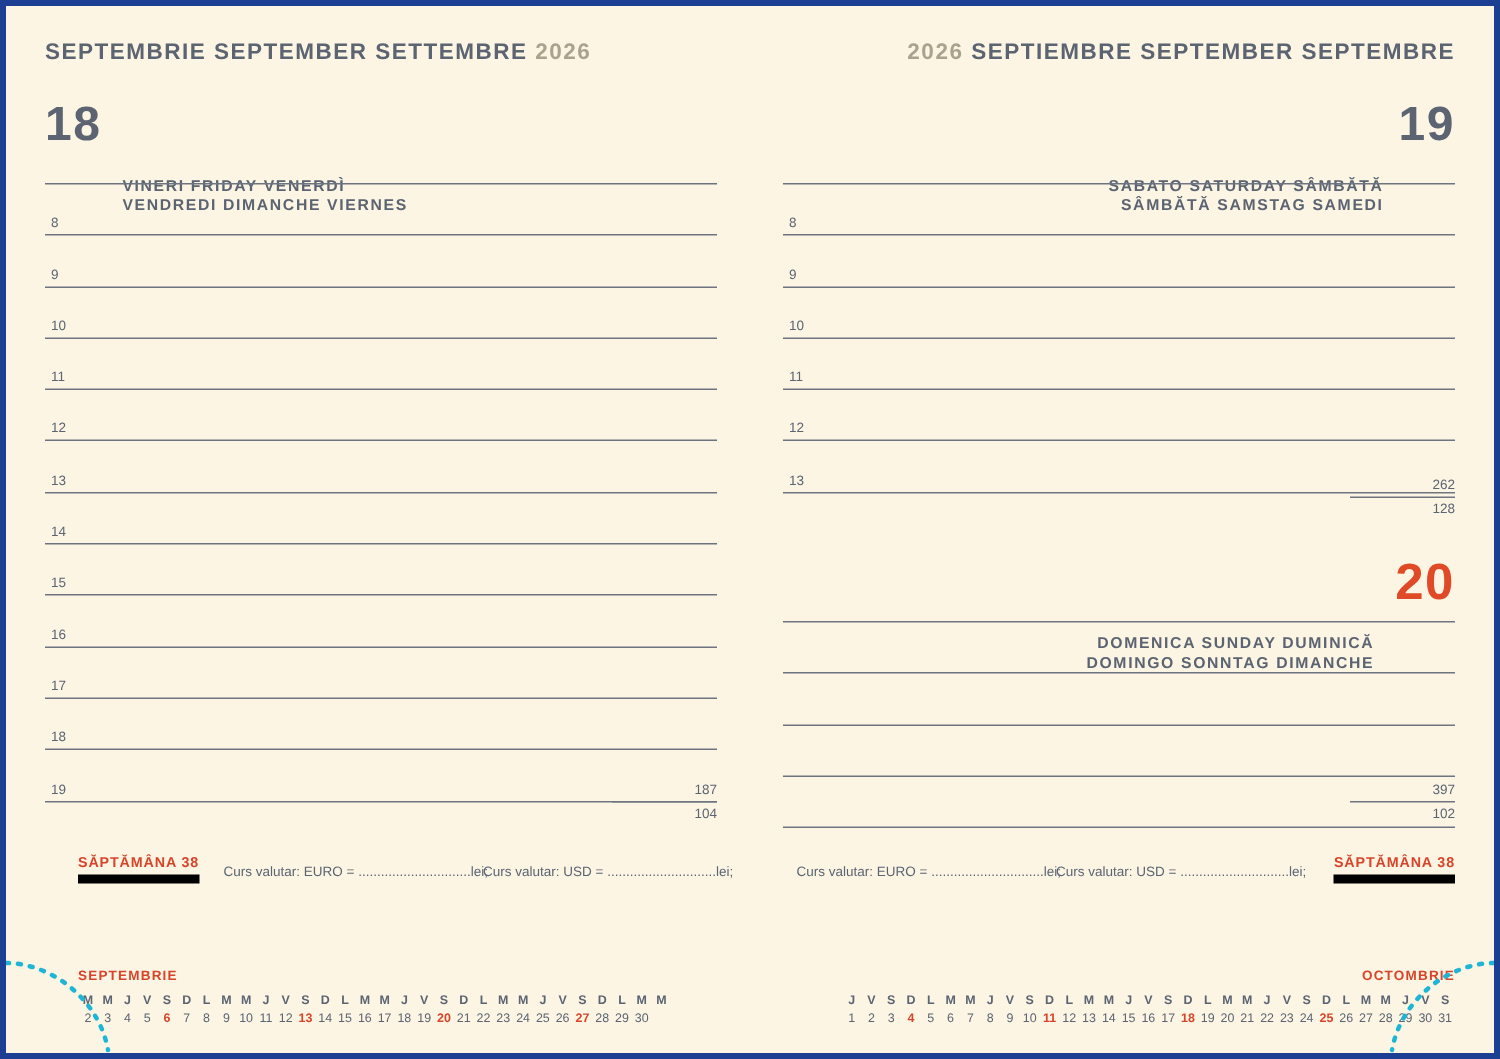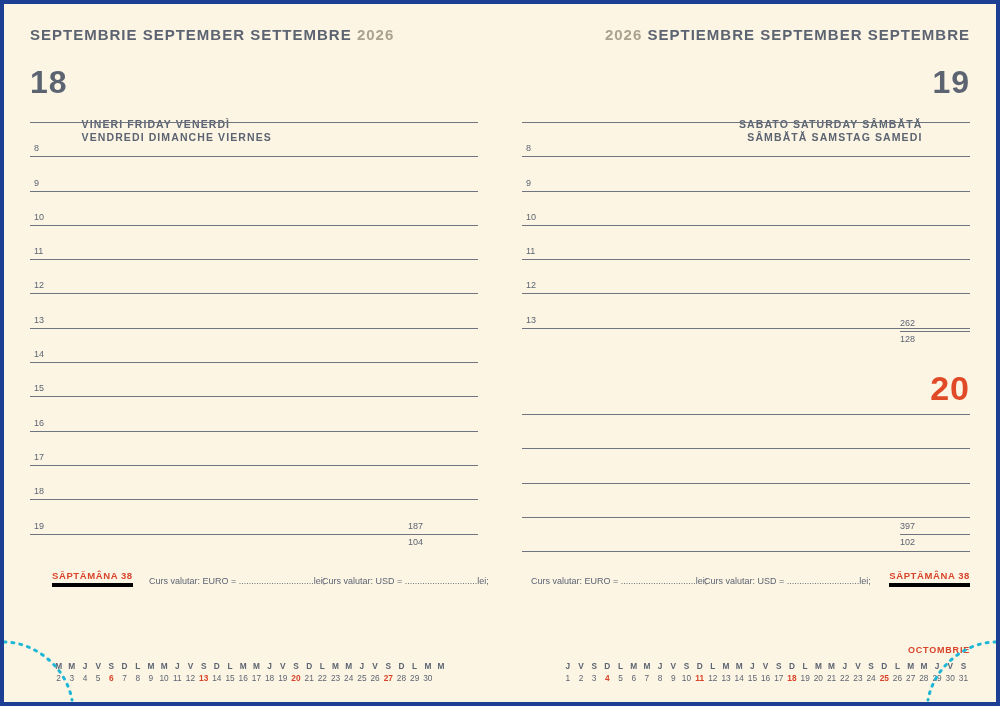--- a/index.html
+++ b/index.html
@@ -58,30 +58,30 @@
     position:absolute;left:4px;bottom:3px;font-size:9px;color:#5c6472;
   }
   .topline{border-top:1px solid #6e7480;}
 
   #leftlines{left:26px;top:118px;width:448px;}
   #rightlines{right:26px;top:118px;width:448px;}
   #sunlines{right:26px;top:410px;width:448px;}
 
   
   .counter{
-    position:absolute;text-align:left;font-size:9px;color:#5c6472;line-height:13px;
+    position:absolute;text-align:right;font-size:9px;color:#5c6472;line-height:13px;
     width:70px;
   }
   .counter .c1{border-bottom:1px solid #6e7480;padding-bottom:1px;}
   .counter .c2{padding-top:1px;}
 
   
   .wk{
     position:absolute;font-size:9.5px;font-weight:bold;color:#d8442a;
-    letter-spacing:0.6px;border-bottom:4px solid #000000;padding-bottom:2px;
+    letter-spacing:0.6px;border-bottom:6px solid #000000;padding-bottom:2px;
   }
   .curs{
     position:absolute;font-size:9px;color:#5c6472;white-space:nowrap;
   }
 
   
   .mini{position:absolute;bottom:18px;font-size:8.5px;color:#5c6472;}
   .mini .mname{font-size:9px;font-weight:bold;color:#d8442a;letter-spacing:0.8px;margin-bottom:5px;}
   .mini table{border-collapse:collapse;}
   .mini td{width:13.2px;text-align:center;padding:1px 0;font-size:8.3px;}
@@ -123,20 +123,24 @@
 
   <div class="dayhead" id="d19">
     <div class="daynames">
       <div>SABATO SATURDAY SÂMBĂTĂ</div>
       <div>SÂMBĂTĂ SAMSTAG SAMEDI</div>
     </div>
     <div class="daynum">19</div>
   </div>
 
   <div class="dayhead" id="d20">
+    <div class="daynames">
+      <div>DOMENICA SUNDAY DUMINICĂ</div>
+      <div>DOMINGO SONNTAG DIMANCHE</div>
+    </div>
     <div class="daynum sun">20</div>
   </div>
 
   <div class="lines topline" id="leftlines">
     <div class="rowline">
         <span class="hr">8</span>
       </div>
     <div class="rowline">
         <span class="hr">9</span>
       </div>
@@ -217,20 +221,21 @@
 
   <div class="wk" style="left:48px;top:566px;">SĂPTĂMÂNA 38</div>
   <div class="wk" style="right:26px;top:566px;">SĂPTĂMÂNA 38</div>
 
   <div class="curs" style="left:145px;top:572px;">Curs valutar: EURO = ..............................lei;</div>
   <div class="curs" style="left:318px;top:572px;">Curs valutar: USD = .............................lei;</div>
   <div class="curs" style="left:527px;top:572px;">Curs valutar: EURO = ..............................lei;</div>
   <div class="curs" style="left:700px;top:572px;">Curs valutar: USD = .............................lei;</div>
 
   <div class="mini" id="miniLeft">
+    <div class="mname">SEPTEMBRIE</div>
     <table>
       <tbody>
           <tr class="dow" id="mL-dow">
             <td>M</td>
             <td>M</td>
             <td>J</td>
             <td>V</td>
             <td>S</td>
             <td class="sun">D</td>
             <td>L</td>

